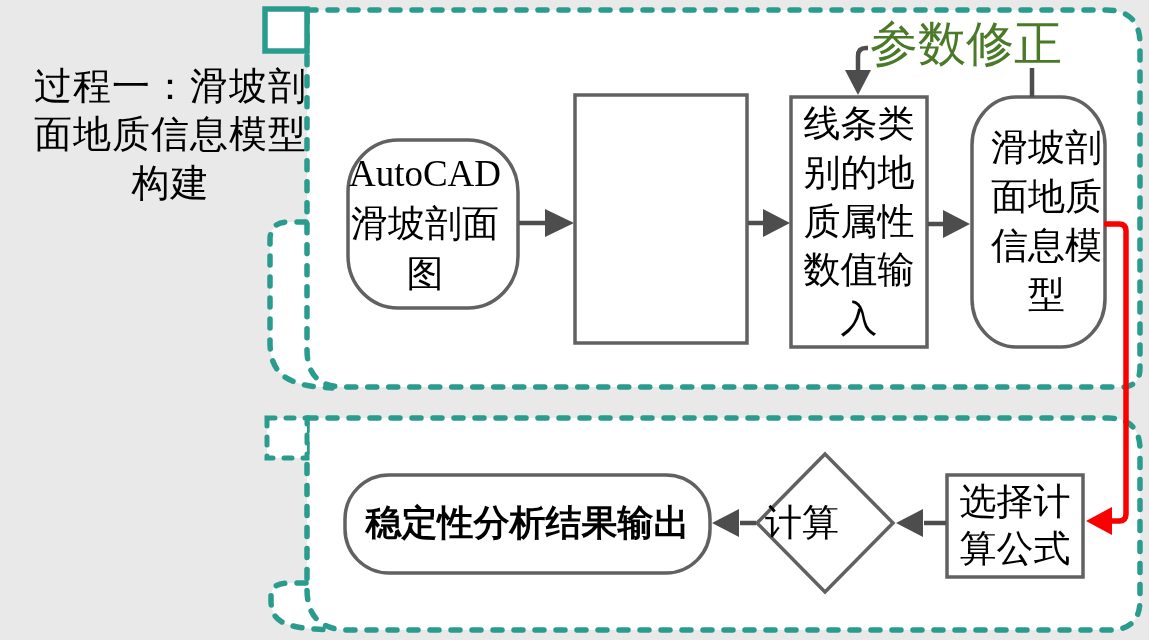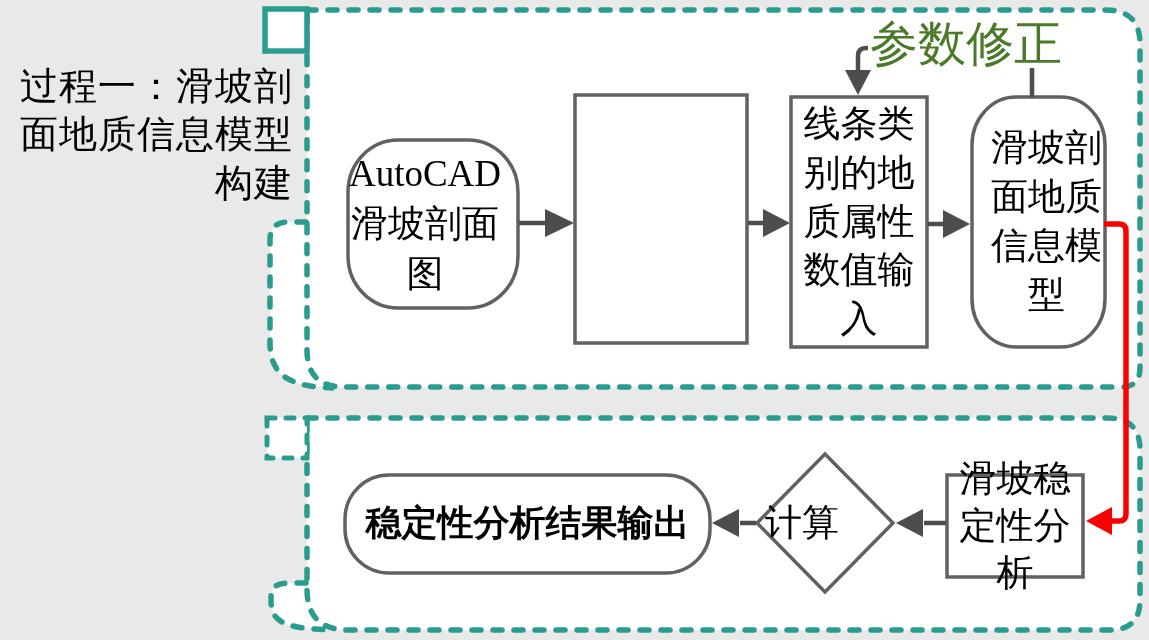--- a/index.html
+++ b/index.html
@@ -15,24 +15,25 @@
   .node{
     position:absolute;
     display:flex;align-items:center;justify-content:center;
     text-align:center;
     font-size:37px;
     line-height:1.32;
     color:#000;
   }
   .proc-label{
     position:absolute;
-    text-align:right;
+    text-align:center;
     font-size:38px;
     line-height:1.27;
     letter-spacing:1px;
+    margin-left:20px;
   }
   .feedback-label{
     position:absolute;
     left:868px;top:20px;
     font-size:48px;
     line-height:1.0;
     white-space:nowrap;
     color:#4a7a28;
     background:#ffffff;
     padding:0 2px;
@@ -102,19 +103,19 @@
 
   <div class="feedback-label">参数修正</div>
 
   <div class="node" style="left:350px;top:140px;width:150px;height:168px;line-height:1.36;">AutoCAD滑坡剖面图</div>
 
 
   <div class="node" style="left:793px;top:97px;width:132px;height:250px;">线条类别的地质属性数值输入</div>
 
   <div class="node" style="left:974px;top:97px;width:145px;height:250px;">滑坡剖面地质信息模型</div>
 
-  <div class="node" style="left:949px;top:475px;width:132px;height:102px;line-height:1.27;">滑坡稳定性分析</div>
+  <div class="node" style="left:949px;top:475px;width:132px;height:102px;line-height:1.27;">选择计算公式</div>
 
   <div class="node nowrap" style="left:734px;top:455px;width:136px;height:137px;">计算</div>
 
   <div class="node nowrap" style="left:345px;top:475px;width:365px;height:98px;font-size:36px;font-weight:bold;">稳定性分析结果输出</div>
 
 </div>
 
 </body></html>

